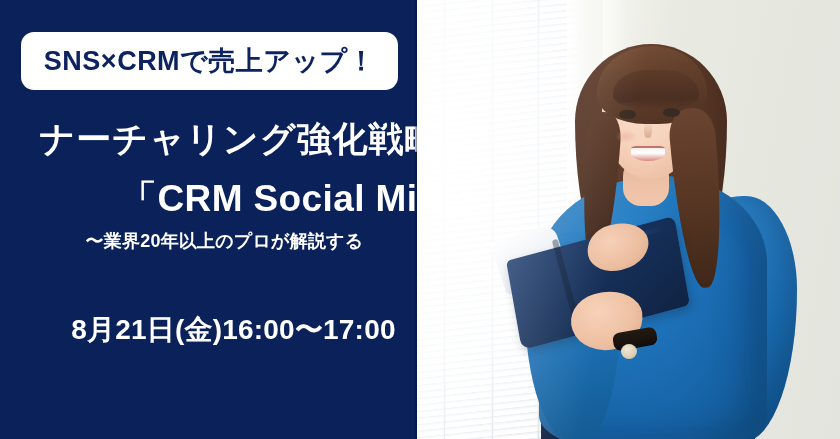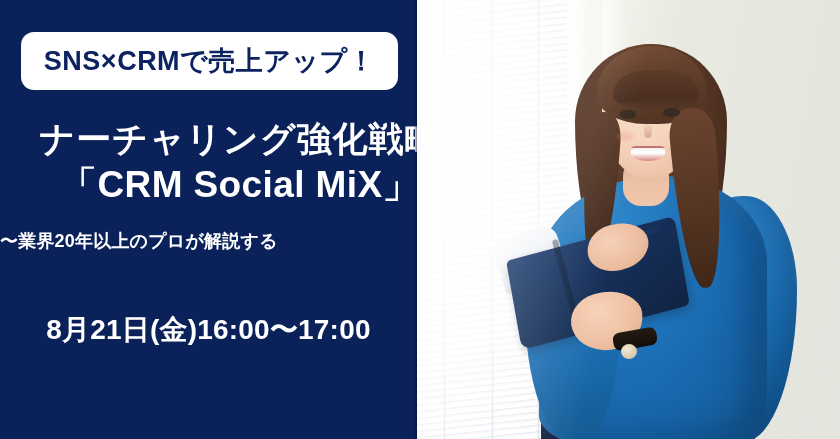--- a/index.html
+++ b/index.html
@@ -70,48 +70,50 @@
     line-height: 1.2;
     letter-spacing: 1px;
     white-space: nowrap;
   }
   .headline-line2 {
     font-size: 37px;
     font-weight: bold;
     line-height: 1.22;
     letter-spacing: .4px;
     white-space: nowrap;
-    margin-top: 2px;
+    margin-top: 16px;
+    text-align: right;
   }
 
   .subtitle {
     position: absolute;
-    left: 0;
+    left: 16px;
     top: 228px;
     width: 417px;
-    text-align: left;
+    text-align: center;
     color: #ffffff;
     font-size: 18px;
     font-weight: bold;
     line-height: 1.45;
     letter-spacing: .2px;
   }
   .subtitle div { white-space: nowrap; }
 
   .dates {
     position: absolute;
     left: 0;
     top: 310px;
     width: 417px;
     text-align: center;
     color: #ffffff;
     font-size: 28px;
     font-weight: bold;
     line-height: 1.42;
     letter-spacing: .2px;
+    padding-left: 25px;
   }
   .dates div { white-space: nowrap; }
 
   
   .photo {
     position: absolute;
     left: 417px;
     top: 0;
     width: 423px;
     height: 439px;

